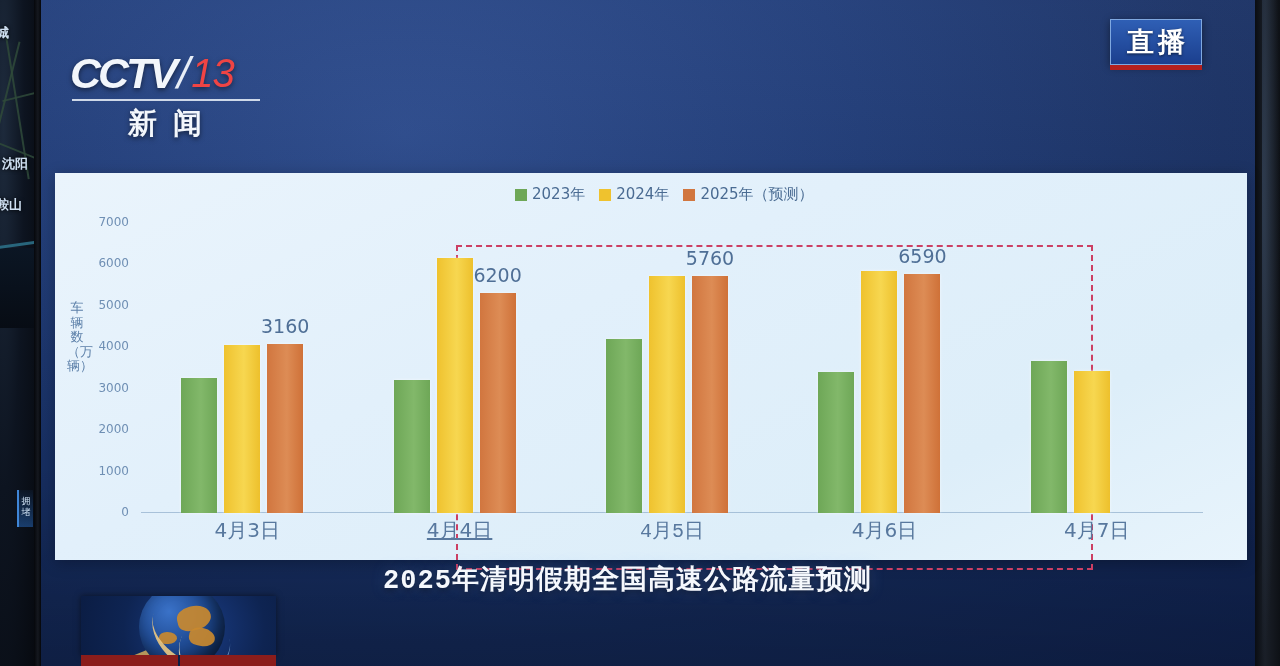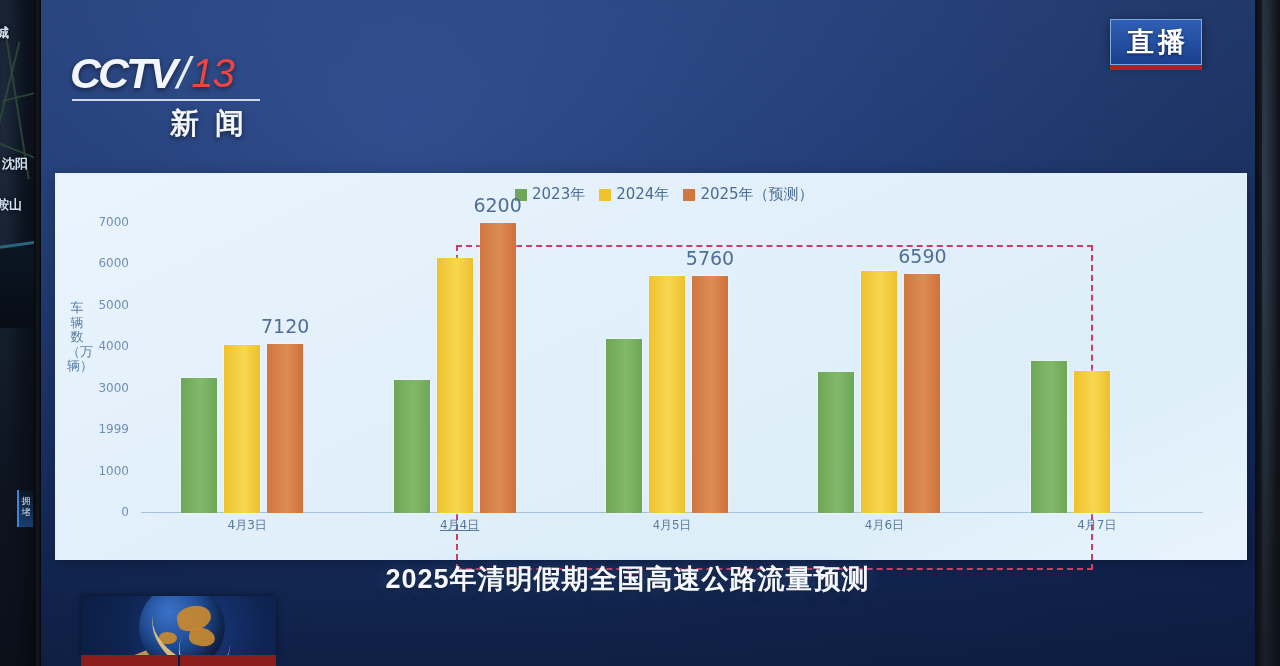--- a/index.html
+++ b/index.html
@@ -90,21 +90,21 @@
     font-size: 40px; font-weight: normal; font-style: italic;
     color: #ef4444; letter-spacing: -1px;
     text-shadow: 0 2px 5px rgba(0,0,0,.5);
     text-align: center;
   }
   .logo-underline {
     width: 188px; height: 2px; background: rgba(235,242,250,.85);
     margin: 1px 0 3px 2px;
   }
   .logo-sub {
-    text-align: right; width: 190px;
+    text-align: center; width: 190px;
     font-size: 29px; font-weight: bold; color: #f3f7fc;
     letter-spacing: 16px; text-indent: 16px;
     text-shadow: 0 2px 5px rgba(0,0,0,.55);
     font-family: Liberation Serif, serif;
   }
 
   
   .live-badge {
     position: absolute; left: 1110px; top: 19px; width: 92px; height: 46px;
     background: linear-gradient(180deg,#2f5fb5,#1b3f8e);
@@ -169,36 +169,36 @@
   .bar-yellow { background: linear-gradient(90deg,#efc22e,#f7d750 55%,#edc02c); }
   .bar-orange { background: linear-gradient(90deg,#d1763f,#dd8c55 55%,#cf7138); }
 
   .bar-value {
     position: absolute; bottom: 100%; left: 50%; transform: translate(-50%,-7px);
     font-size: 19px; color: #4f6f96; white-space: nowrap;
     font-family: "DejaVu Sans", sans-serif;
   }
   .xlabel {
     position: absolute; top: 306px; transform: translateX(-50%);
-    font-size: 12px; color: #58789e; white-space: nowrap;
+    font-size: 20px; color: #58789e; white-space: nowrap;
     font-family: "DejaVu Sans", sans-serif;
   }
 
   .dash-box {
     position: absolute; left: 315px; top: 34px; width: 637px; height: 325px;
     border: 2px dashed #cc3f63;
   }
 
   
   .bottom-title {
     position: absolute; left: 0; top: 561px; width: 1255px;
     text-align: center; z-index: 5;
     font-size: 27px; font-weight: bold; color: #f5f8fd;
     letter-spacing: 1px;
-    font-family: Liberation Sans, sans-serif;
+    font-family: Liberation Mono, monospace;
     text-shadow: 0 2px 7px rgba(0,0,0,.55), 0 0 14px rgba(120,170,255,.35);
   }
 
   
   .thumb {
     position: absolute; left: 81px; top: 596px; width: 195px; height: 60px;
     background:
       radial-gradient(circle at 58% 55%, #1c3f86 0%, #14306b 30%, #0e2452 60%, #0b1d44 100%);
     overflow: hidden; z-index: 6;
     box-shadow: 0 0 6px rgba(0,0,0,.5);
@@ -316,40 +316,40 @@
         <div class="grid-row" style="bottom: 207.143px;">
           <span class="ytick">5000</span>
         </div>
         <div class="grid-row" style="bottom: 165.714px;">
           <span class="ytick">4000</span>
         </div>
         <div class="grid-row" style="bottom: 124.286px;">
           <span class="ytick">3000</span>
         </div>
         <div class="grid-row" style="bottom: 82.8571px;">
-          <span class="ytick">1999</span>
+          <span class="ytick">2000</span>
         </div>
         <div class="grid-row" style="bottom: 41.4286px;">
           <span class="ytick">1000</span>
         </div>
         <div class="grid-row" style="bottom: 0px;">
           <span class="ytick">0</span>
         </div>
         <div class="group" style="left: 40.2px; width: 132px;">
           <div class="bar bar-green" style="height: 134.643px;"></div>
           <div class="bar bar-yellow" style="height: 167.786px;"></div>
           <div class="bar bar-orange" style="height: 168.614px;">
-            <span class="bar-value">7120</span>
+            <span class="bar-value">3160</span>
           </div>
         </div>
         <div class="xlabel" style="left: 106.2px;">4月3日</div>
         <div class="group" style="left: 252.6px; width: 132px;">
           <div class="bar bar-green" style="height: 132.571px;"></div>
           <div class="bar bar-yellow" style="height: 254.786px;"></div>
-          <div class="bar bar-orange" style="height: 290px;">
+          <div class="bar bar-orange" style="height: 220px;">
             <span class="bar-value">6200</span>
           </div>
         </div>
         <div class="xlabel" style="left: 318.6px; text-decoration: underline;">4月4日</div>
         <div class="group" style="left: 465px; width: 132px;">
           <div class="bar bar-green" style="height: 174px;"></div>
           <div class="bar bar-yellow" style="height: 236.971px;"></div>
           <div class="bar bar-orange" style="height: 237px;">
             <span class="bar-value">5760</span>
           </div>

